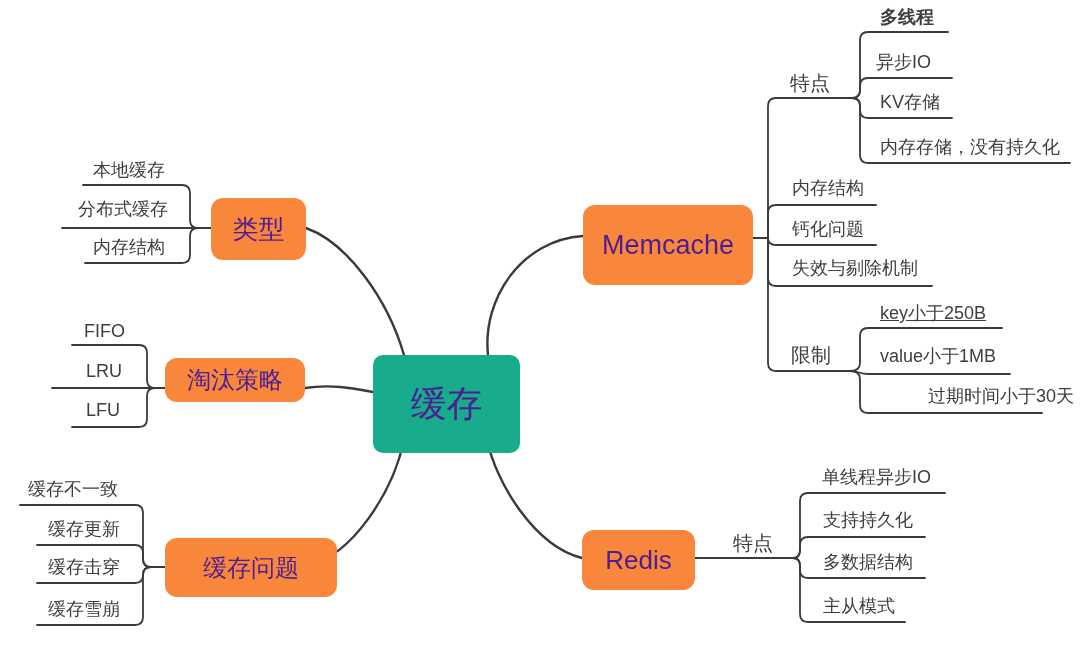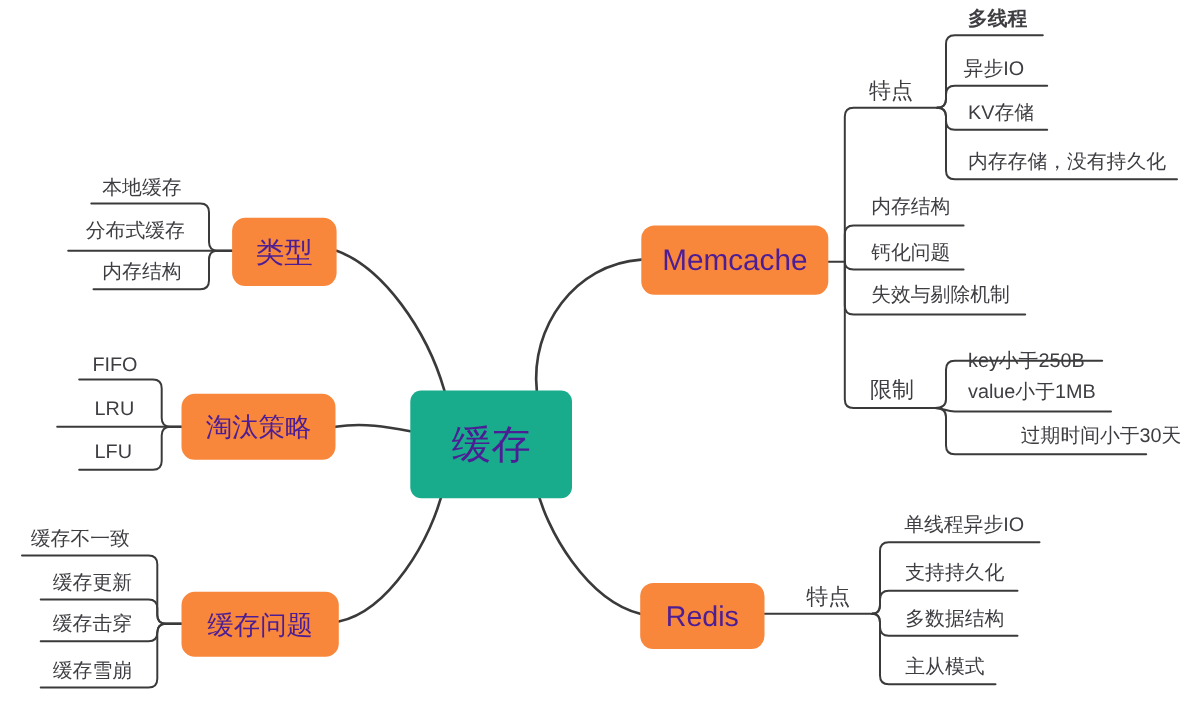--- a/index.html
+++ b/index.html
@@ -106,27 +106,27 @@
     <path class="branch" d="M 793 558 Q 800 558 800 566 L 800 614 Q 800 622 808 622 L 905 622"></path>
   </svg>
 
   <div class="topic center" style="left:373px; top:355px; width:147px; height:98px;">
     <span>缓存</span>
   </div>
 
   <div class="topic primary" style="left:211px; top:198px; width:95px; height:62px; font-size:26px;">
     <span>类型</span>
   </div>
-  <div class="topic primary" style="left:165px; top:358px; width:140px; height:60px; font-size:24px;">
+  <div class="topic primary" style="left:165px; top:358px; width:140px; height:44px; font-size:24px;">
     <span>淘汰策略</span>
   </div>
-  <div class="topic primary" style="left:165px; top:538px; width:143px; height:59px; font-size:24px;">
+  <div class="topic primary" style="left:165px; top:538px; width:172px; height:59px; font-size:24px;">
     <span>缓存问题</span>
   </div>
-  <div class="topic primary" style="left:583px; top:205px; width:170px; height:63px; font-size:27px;">
+  <div class="topic primary" style="left:583px; top:205px; width:170px; height:80px; font-size:27px;">
     <span>Memcache</span>
   </div>
   <div class="topic primary" style="left:582px; top:530px; width:113px; height:60px; font-size:26px;">
     <span>Redis</span>
   </div>
 
   <span class="leaf" style="left:93px; top:160px;">本地缓存</span>
   <span class="leaf" style="left:78px; top:199px;">分布式缓存</span>
   <span class="leaf" style="left:93px; top:237px;">内存结构</span>
 
@@ -143,21 +143,21 @@
   <span class="leaf" style="left:880px; top:7px;font-weight:bold;">多线程</span>
   <span class="leaf" style="left:876px; top:52px;">异步IO</span>
   <span class="leaf" style="left:880px; top:92px;">KV存储</span>
   <span class="leaf" style="left:880px; top:137px;">内存存储，没有持久化</span>
 
   <span class="leaf" style="left:792px; top:178px;">内存结构</span>
   <span class="leaf" style="left:792px; top:219px;">钙化问题</span>
   <span class="leaf" style="left:792px; top:258px;">失效与剔除机制</span>
 
   <span class="sublabel" style="left:791px; top:344px;">限制</span>
-  <span class="leaf" style="left:880px; top:318px;">key小于250B</span>
+  <span class="leaf" style="left:880px; top:303px;text-decoration:underline;">key小于250B</span>
   <span class="leaf" style="left:880px; top:346px;">value小于1MB</span>
   <span class="leaf" style="left:928px; top:386px;">过期时间小于30天</span>
 
   <span class="sublabel" style="left:733px; top:532px;">特点</span>
   <span class="leaf" style="left:822px; top:467px;">单线程异步IO</span>
   <span class="leaf" style="left:823px; top:510px;">支持持久化</span>
   <span class="leaf" style="left:823px; top:552px;">多数据结构</span>
   <span class="leaf" style="left:823px; top:596px;">主从模式</span>
 
 </div>

